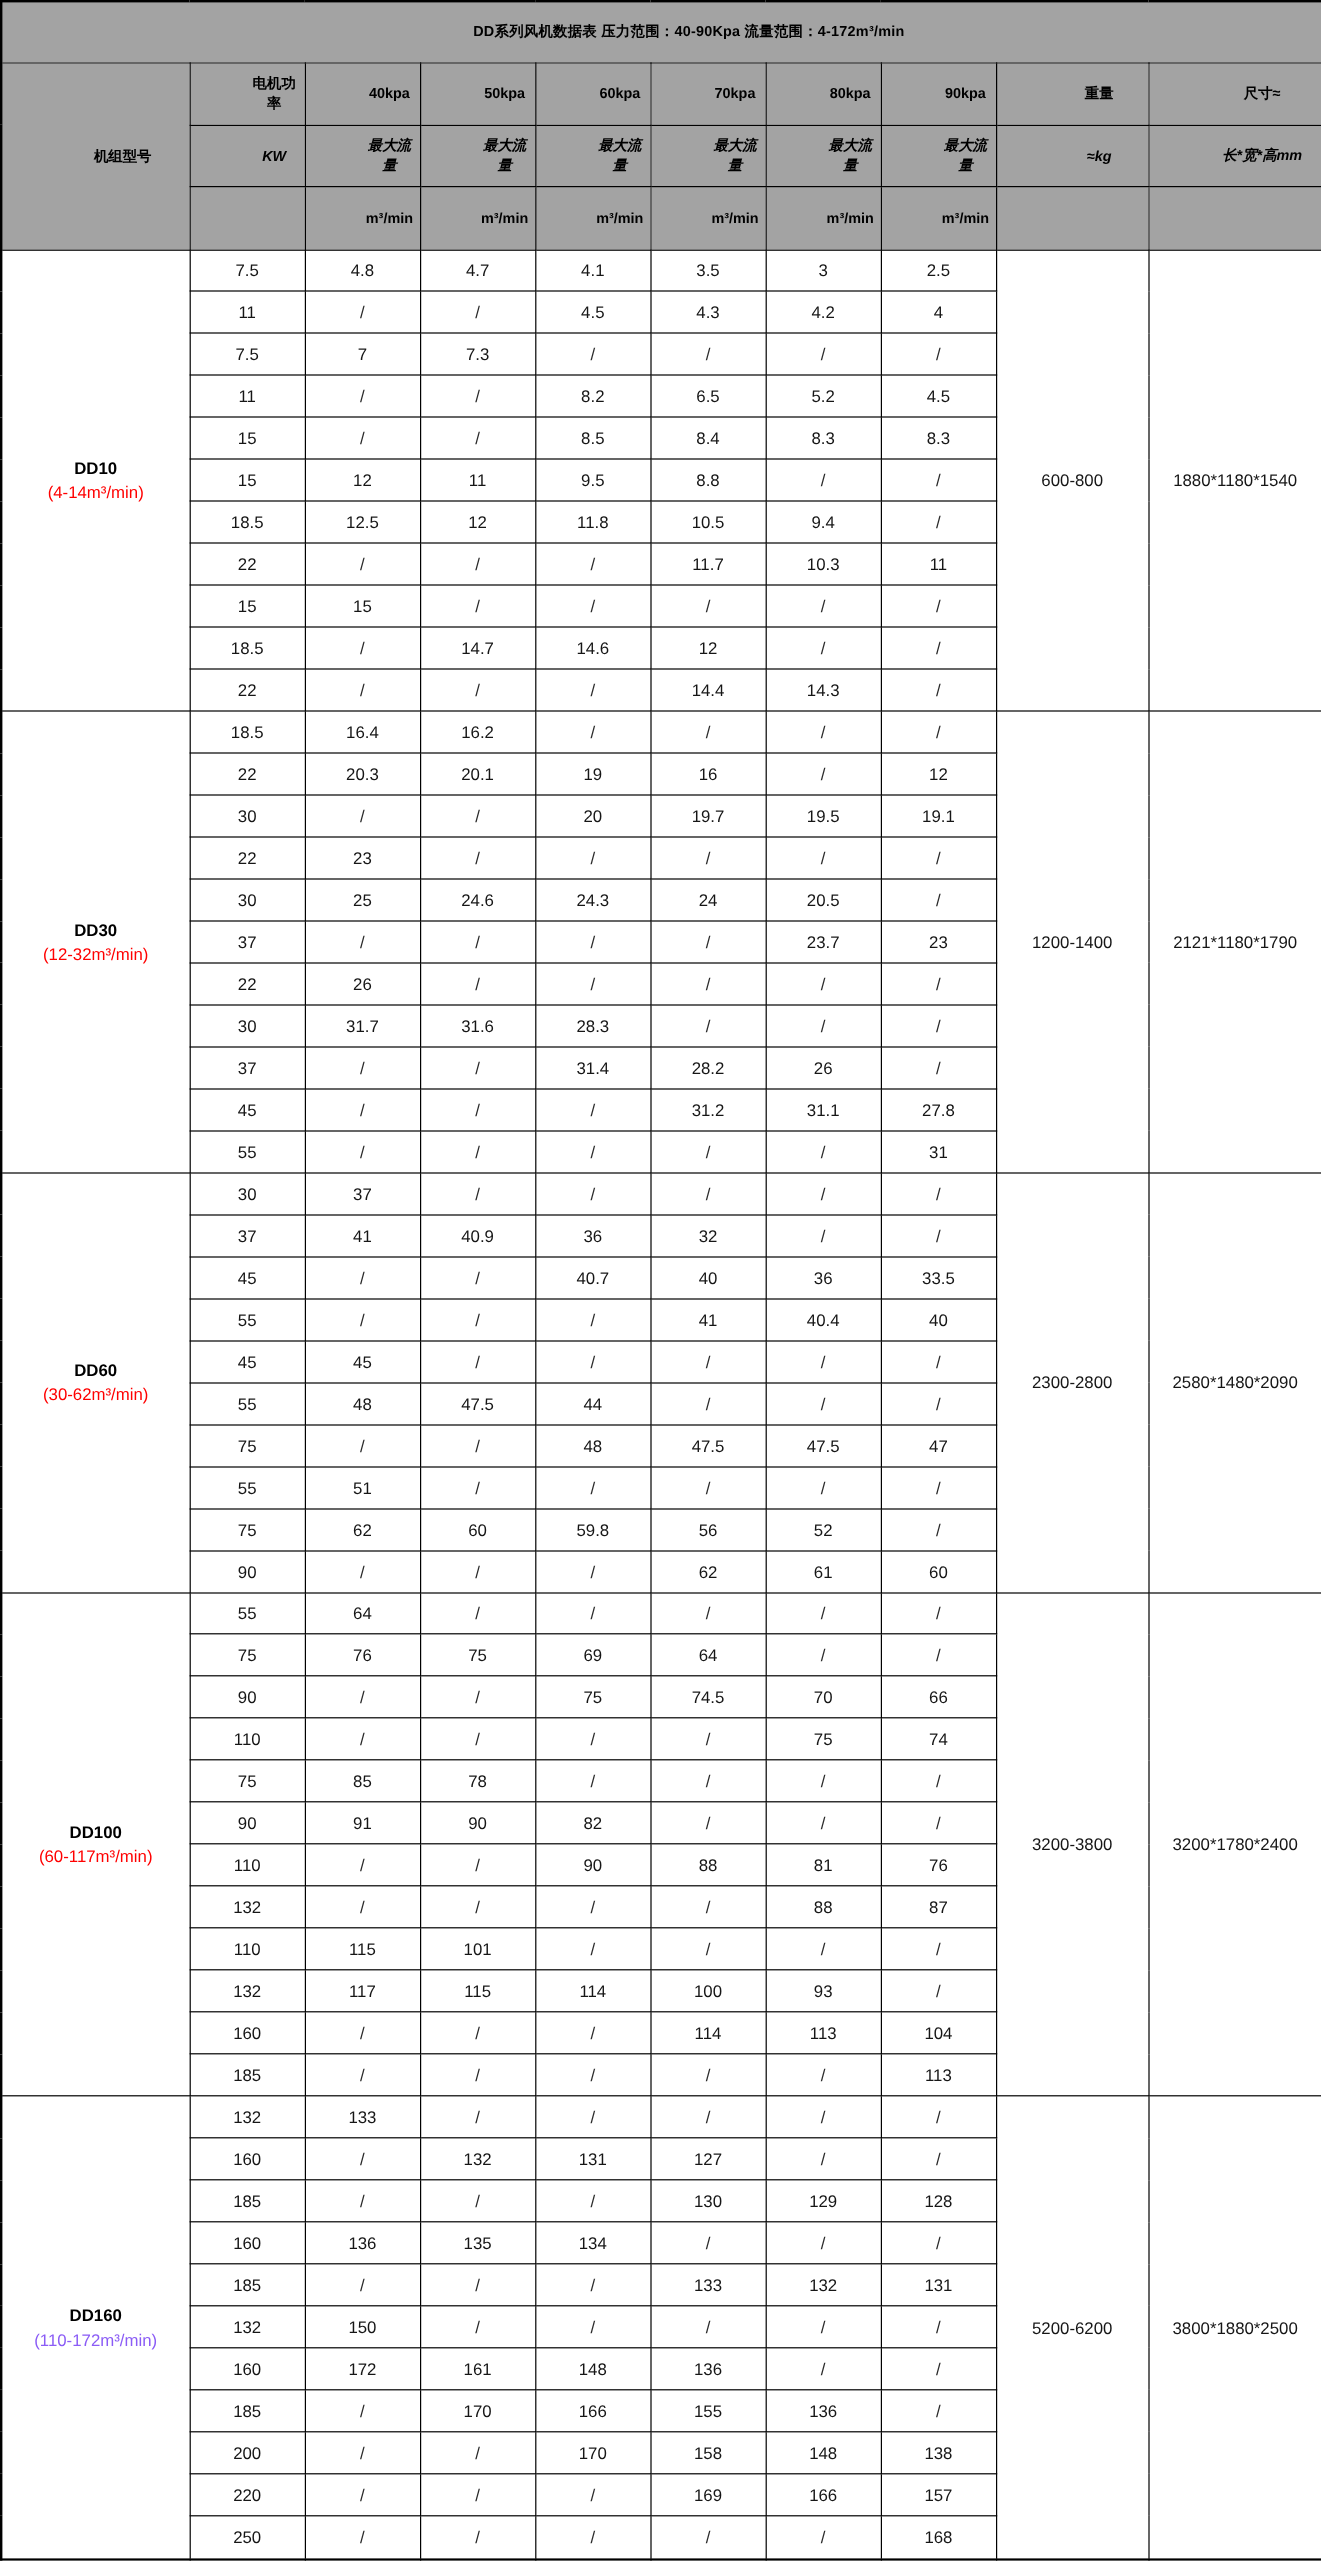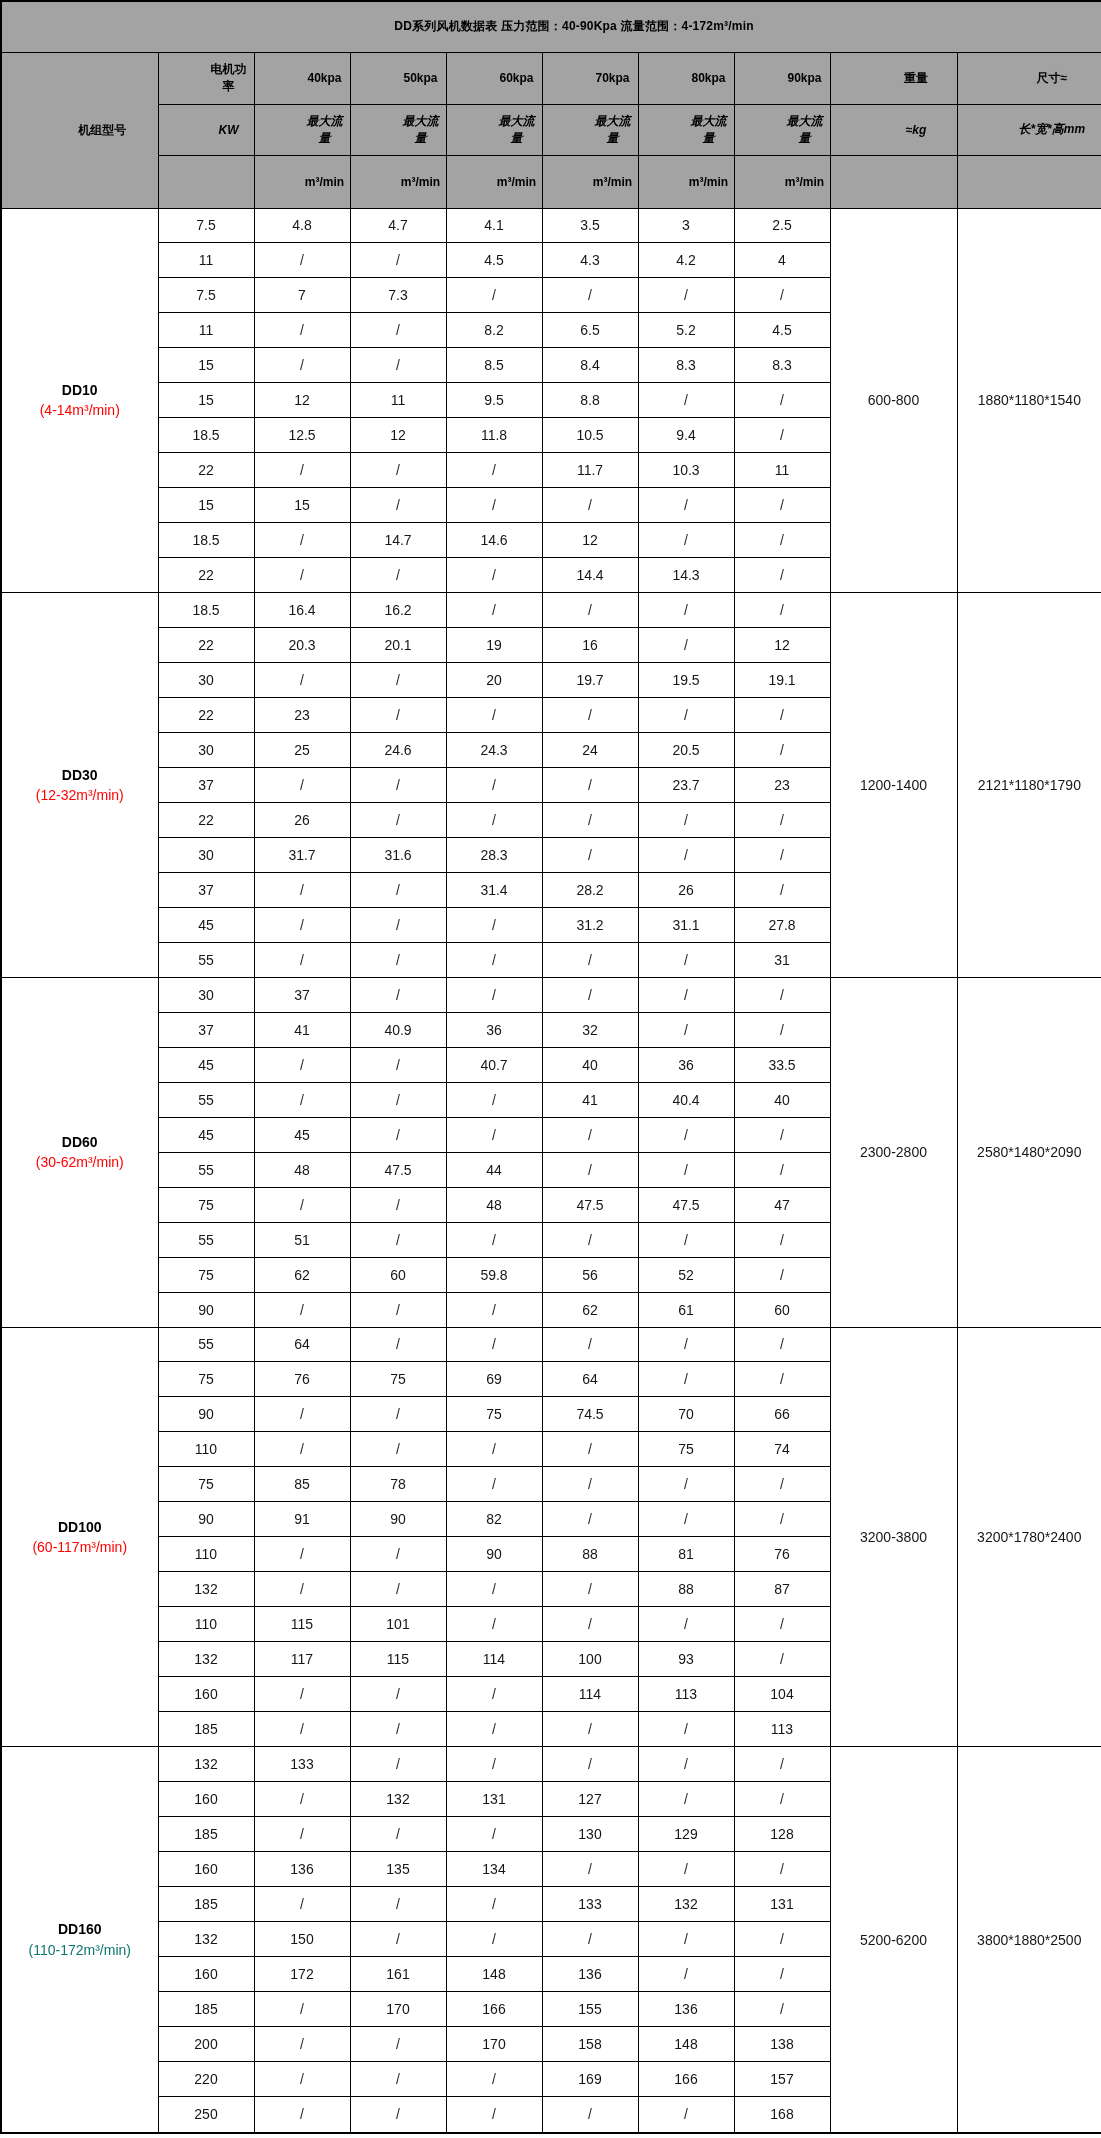--- a/index.html
+++ b/index.html
@@ -519,21 +519,21 @@
         <td class="slash">/</td>
         <td class="slash">/</td>
         <td class="slash">/</td>
         <td class="slash">/</td>
         <td class="slash">/</td>
         <td>113</td>
       </tr>
       <tr>
         <td class="model-cell" rowspan="11">
           <div class="model-name">DD160</div>
-          <div class="flow-range" style="color: #0f766e;">(110-172m³/min)</div>
+          <div class="flow-range" style="color: #8b5cf6;">(110-172m³/min)</div>
         </td>
         <td>132</td>
         <td>133</td>
         <td class="slash">/</td>
         <td class="slash">/</td>
         <td class="slash">/</td>
         <td class="slash">/</td>
         <td class="slash">/</td>
         <td rowspan="11">5200-6200</td>
         <td rowspan="11">3800*1880*2500</td>

